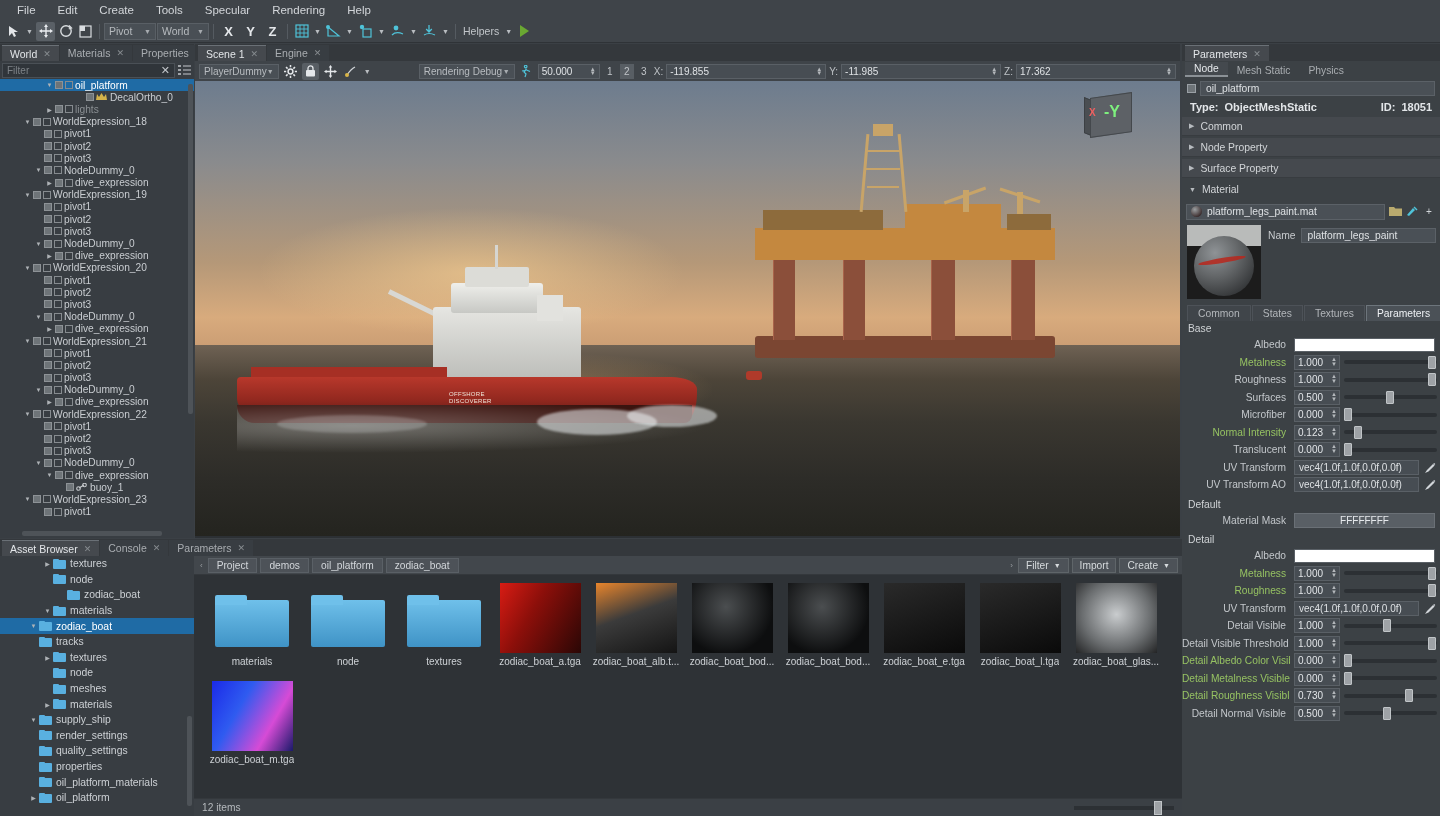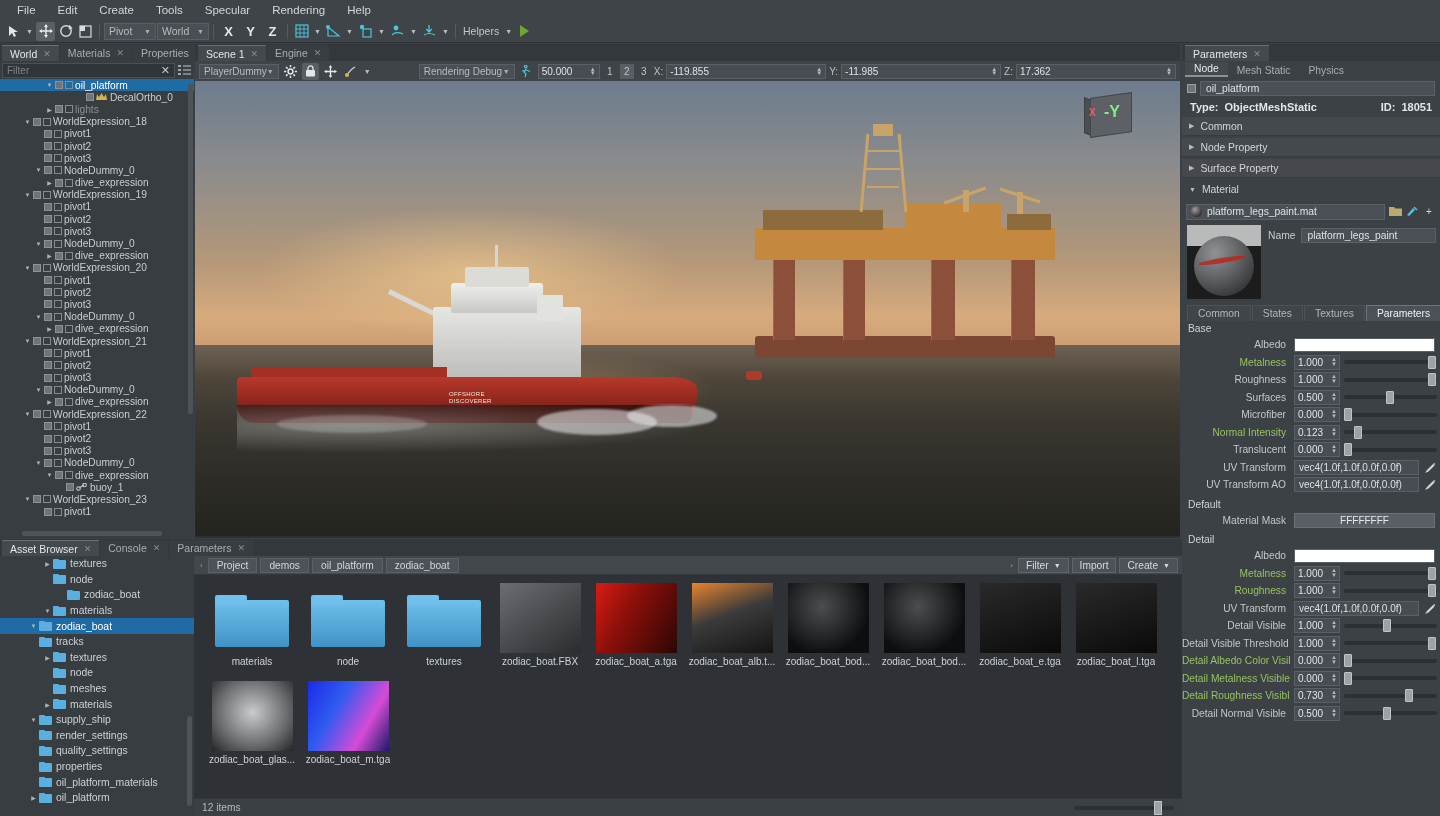--- a/index.html
+++ b/index.html
@@ -1171,26 +1171,20 @@
               <div class="cap">node</div>
             </div>
             <div class="cell">
               <div class="thumb">
                 <div class="bigfolder"></div>
               </div>
               <div class="cap">textures</div>
             </div>
             <div class="cell">
               <div class="thumb">
-                <div style="width:81px;height:70px;background:linear-gradient(145deg,#6a6e72,#2a2c2e)"></div>
-              </div>
-              <div class="cap">zodiac_boat.FBX</div>
-            </div>
-            <div class="cell">
-              <div class="thumb">
                 <div style="width:81px;height:70px;background:linear-gradient(120deg,#d81c14 0%,#8c0f0a 40%,#2a0705 100%)"></div>
               </div>
               <div class="cap">zodiac_boat_a.tga</div>
             </div>
             <div class="cell">
               <div class="thumb">
                 <div style="width:81px;height:70px;background:linear-gradient(160deg,#e8852c 0%,#3b3b3b 45%,#141414 100%)"></div>
               </div>
               <div class="cap">zodiac_boat_alb.t...</div>
             </div>

